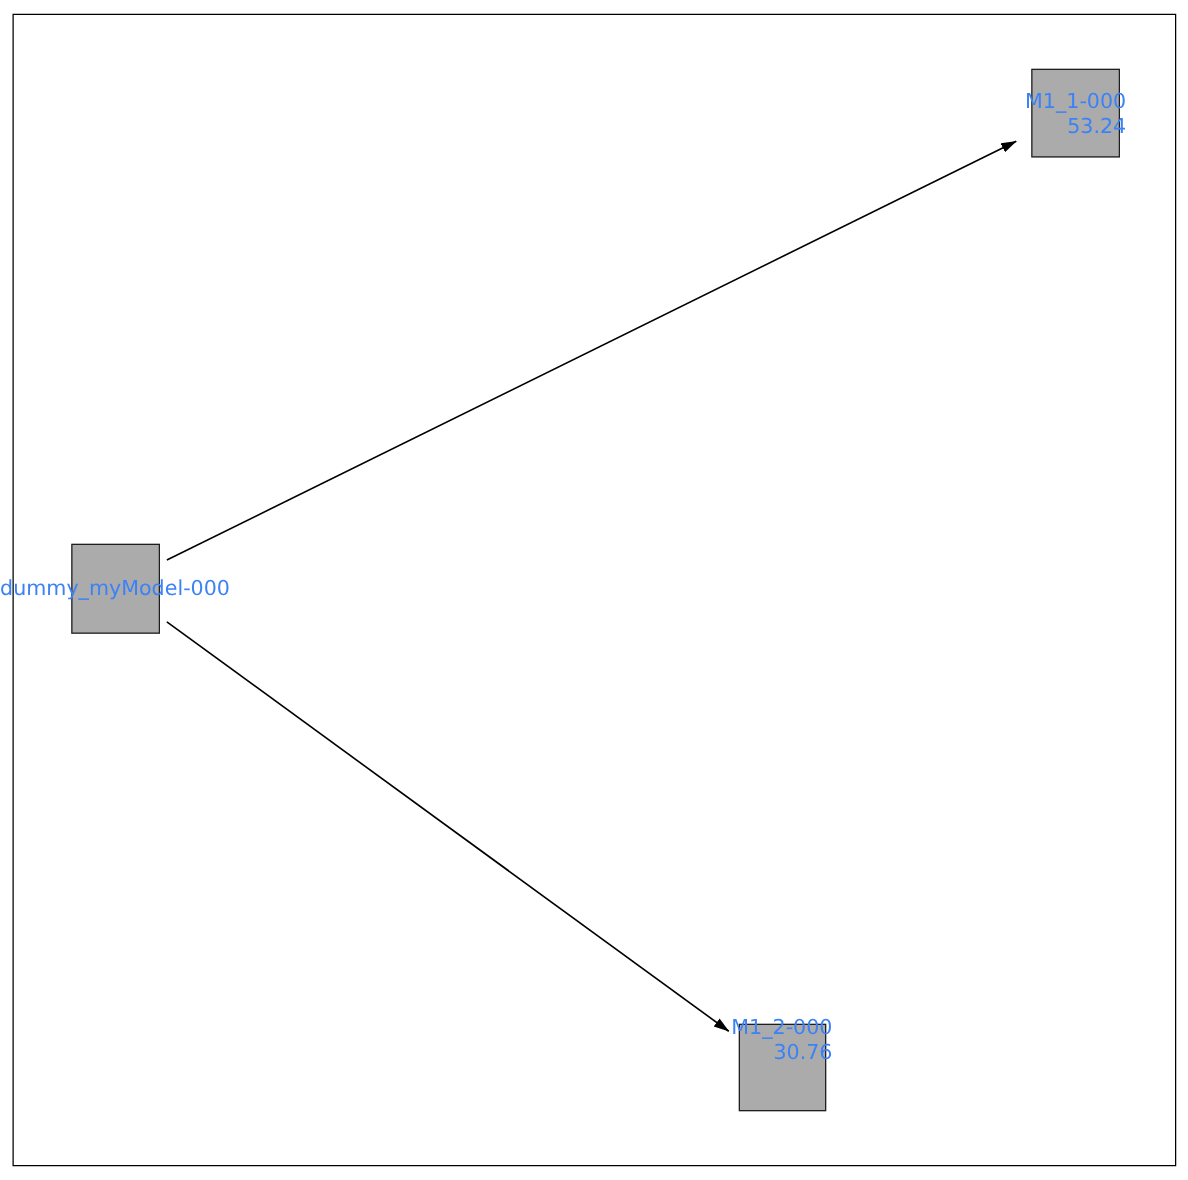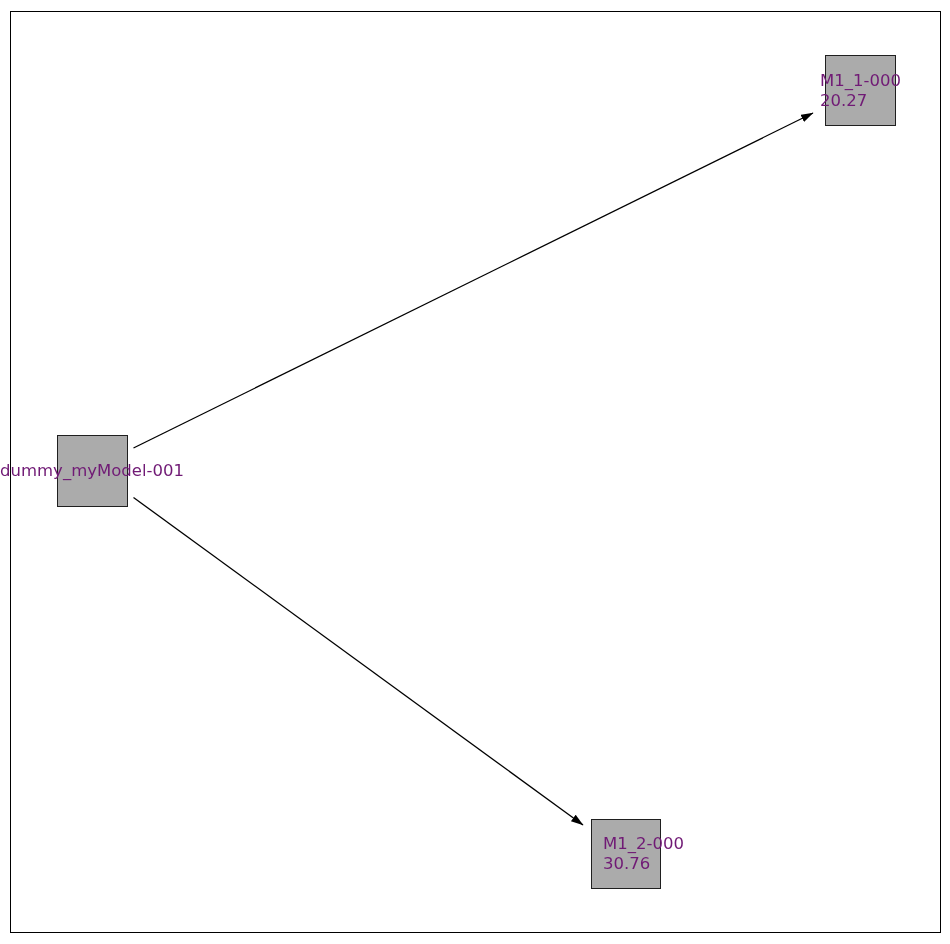--- a/index.html
+++ b/index.html
@@ -43,24 +43,24 @@
   }
   .node {
     position: absolute;
     background: #ababab;
     border: 1.4px solid #1f1f1f;
     box-sizing: border-box;
   }
   .node-label {
     position: absolute;
     transform: translate(-50%, -50%);
-    text-align: left;
+    text-align: right;
     font-size: 16.5px;
     line-height: 20px;
-    color: #701a75;
+    color: #3b82f6;
     white-space: nowrap;
   }
 </style>
 </head>
 <body>
 
 <div class="figure">
 
   <div class="frame"></div>
 
@@ -72,26 +72,26 @@
     </defs>
     <line x1="133.5" y1="448" x2="813" y2="113" marker-end="url(#arrowhead)"></line>
     <line x1="133.5" y1="497.5" x2="583" y2="825" marker-end="url(#arrowhead)"></line>
   </svg>
 
   <div class="node" style="left:57px; top:435px; width:71px; height:72px;"></div>
   <div class="node" style="left:825px; top:55px; width:71px; height:71px;"></div>
   <div class="node" style="left:591px; top:819px; width:70px; height:70px;"></div>
 
   <div class="node-label" style="left:92px; top:471px;">
-    <span>dummy_myModel-001</span>
+    <span>dummy_myModel-000</span>
   </div>
 
   <div class="node-label" style="left:860.5px; top:90.5px;">
     <div>M1_1-000</div>
-    <div>20.27</div>
+    <div>53.24</div>
   </div>
 
-  <div class="node-label" style="left:625.5px; top:854px;margin-left:18px;">
+  <div class="node-label" style="left:625.5px; top:832px;">
     <div>M1_2-000</div>
     <div>30.76</div>
   </div>
 
 </div>
 
 </body></html>

